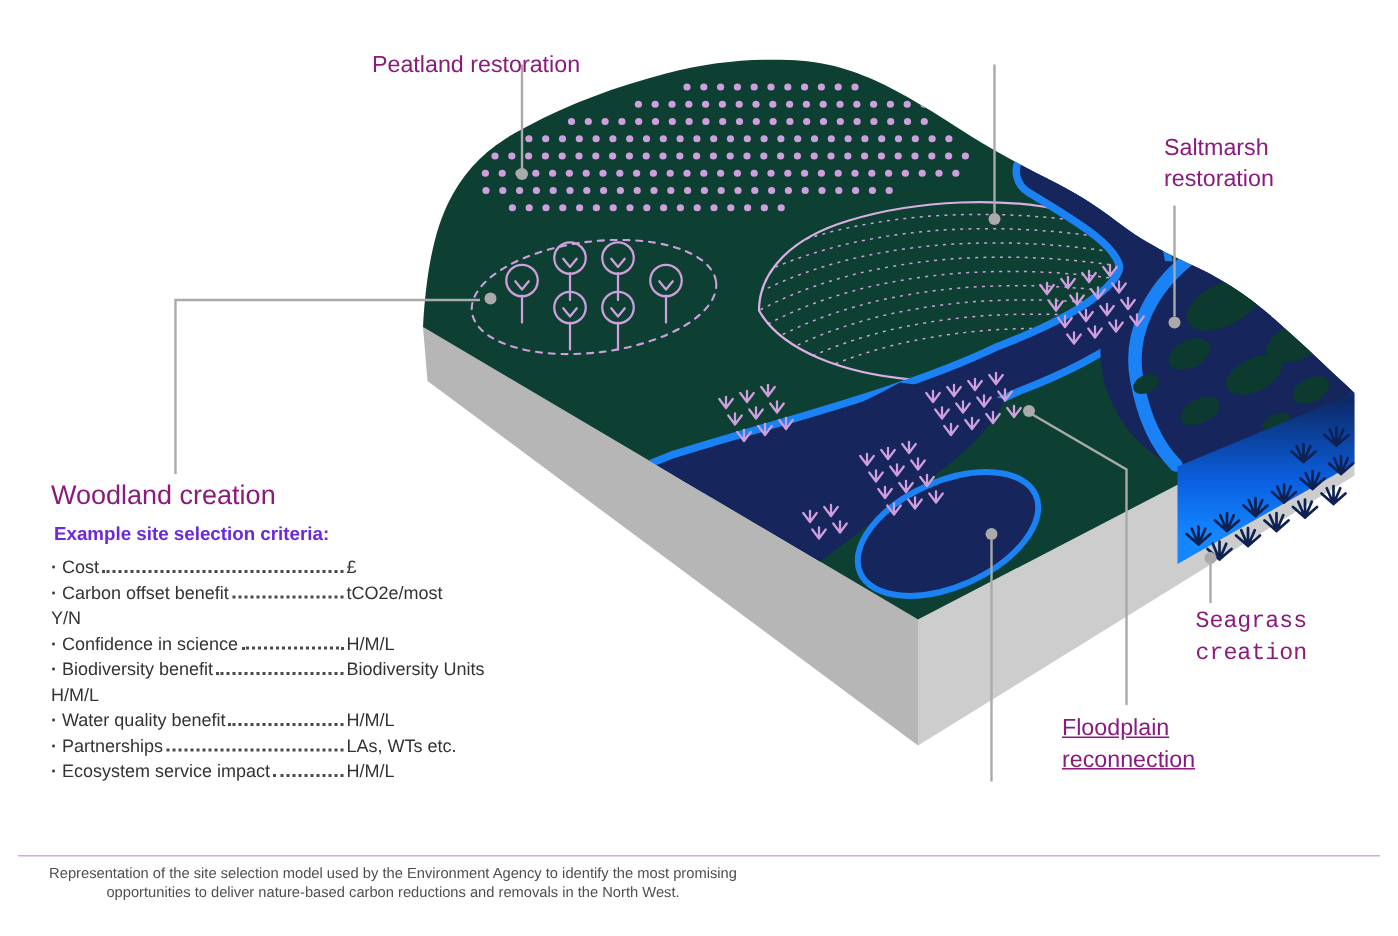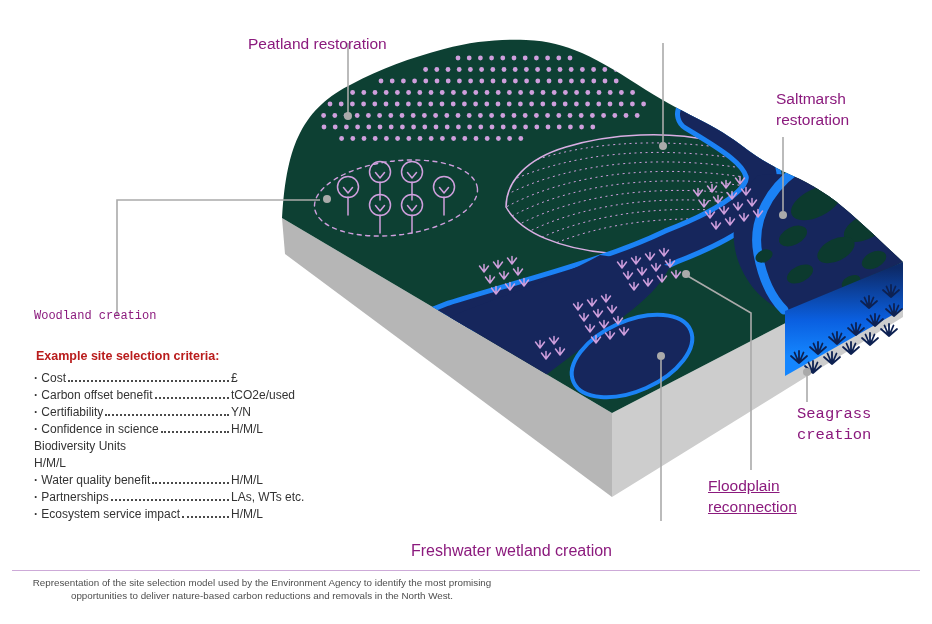--- a/index.html
+++ b/index.html
@@ -1,23 +1,23 @@
 <!DOCTYPE html>
 <html style="--purple: #8b1a7d; --green: #0d4033; --marsh: #0c3a2e; --navy: #16265c; --blue: #1b82f5; --lilac: #cf9fdd; --field: #d9aee3; --greyL: #b6b6b6; --greyR: #cdcdcd; --leader: #aaaaaa; --divider: #cdaad8; --seaTop: #0d2a68; --seaMid: #0a5fe0; --seaBot: #1486ff;"><head>
 <meta charset="utf-8">
 <style>
   html,body{margin:0;padding:0;background:#fff;}
   #stage{position:relative;width:932px;height:624px;background:#fff;overflow:hidden;
          font-family:"Liberation Sans", sans-serif;}
   #art{position:absolute;left:0;top:0;}
   .lbl{position:absolute;color:var(--purple);font-size:15.5px;line-height:21px;}
   .lbl.center{margin-top:14px;}
-  #woodland-heading{position:absolute;left:34px;top:309px;color:var(--purple);font-size:12px;font-family:Liberation Mono, monospace;}
+  #woodland-heading{position:absolute;left:34px;top:320px;color:var(--purple);font-size:18px;}
   #criteria{position:absolute;left:34px;top:349px;width:340px;color:#333;}
-  #criteria .hd{font-size:12.5px;font-weight:bold;color:#b91c1c;margin:0 0 5px 2px;}
+  #criteria .hd{font-size:12.5px;font-weight:bold;color:#6d28d9;margin:0 0 5px 2px;}
   .crow{display:flex;align-items:flex-end;height:17px;font-size:12px;}
   .crow .lead{display:flex;align-items:flex-end;width:197px;}
   .crow .clabel{white-space:nowrap;}
   .crow .clabel::before{content:"· ";font-weight:bold;}
   .crow .dots{flex:1;border-bottom:2px dotted #4a4a4a;margin:0 2px 3px 2px;min-width:6px;}
   .crow .cval{white-space:nowrap;}
   #divider{position:absolute;left:12px;top:570px;width:908px;height:1px;background:var(--divider);}
   #caption{position:absolute;left:12px;top:577px;width:500px;font-size:9.8px;line-height:12.5px;color:#4e4e4e;text-align:center;}
   
   .land{fill:var(--green);}
@@ -390,54 +390,53 @@
       <path class="leader" d="M661,360 V521"></path>
         <circle class="ldot" cx="661" cy="356" r="4"></circle>
     </g>
   </svg>
 
   <div class="lbl center" style="left:248px;top:19px;width:200px;">Peatland restoration</div>
   <div class="lbl" style="left:776px;top:88px;width:100px;">Saltmarsh restoration</div>
   <div id="woodland-heading">Woodland creation</div>
   <div class="lbl" style="left:797px;top:404px;width:90px;font-family:Liberation Mono, monospace;">Seagrass creation</div>
   <div class="lbl" style="left:708px;top:475px;width:130px;text-decoration:underline;">Floodplain reconnection</div>
-  <div class="lbl center" style="left:411px;top:526px;width:320px;font-size:16px;">Freshwater wetland creation</div>
 
   <div id="criteria">
     <div class="hd">Example site selection criteria:</div>
     <div id="criteria-rows">
         <div class="crow">
           <span class="lead">
             <span class="clabel">Cost</span>
             <span class="dots"></span>
           </span>
           <span class="cval">£</span>
         </div>
         <div class="crow">
           <span class="lead">
             <span class="clabel">Carbon offset benefit</span>
             <span class="dots"></span>
           </span>
-          <span class="cval">tCO2e/used</span>
-        </div>
-        <div class="crow">
-          <span class="lead">
-            <span class="clabel">Certifiability</span>
-            <span class="dots"></span>
-          </span>
+          <span class="cval">tCO2e/most</span>
+        </div>
+        <div class="crow">
           <span class="cval">Y/N</span>
         </div>
         <div class="crow">
           <span class="lead">
             <span class="clabel">Confidence in science</span>
             <span class="dots"></span>
           </span>
           <span class="cval">H/M/L</span>
         </div>
         <div class="crow">
+          <span class="lead">
+            <span class="clabel">Biodiversity benefit</span>
+            <span class="dots"></span>
+          </span>
           <span class="cval">Biodiversity Units</span>
         </div>
         <div class="crow">
           <span class="cval">H/M/L</span>
         </div>
         <div class="crow">
           <span class="lead">
             <span class="clabel">Water quality benefit</span>
             <span class="dots"></span>
           </span>

